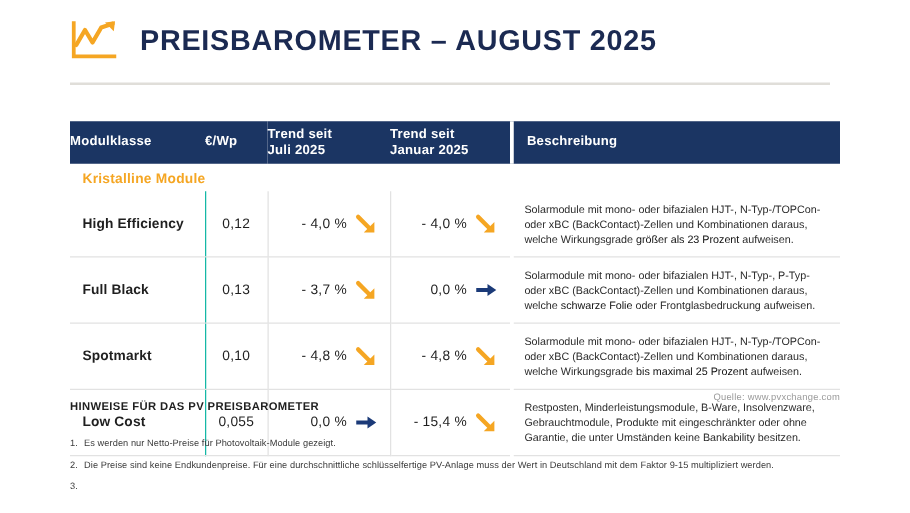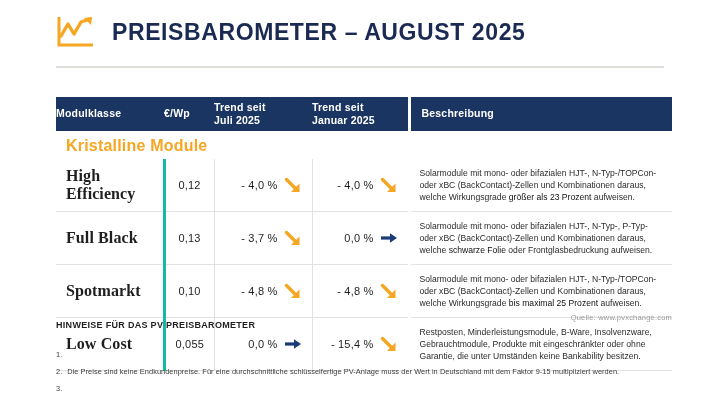--- a/index.html
+++ b/index.html
@@ -88,32 +88,31 @@
   .col-desc{ width: 263px; }
 
   tbody td {
     border-bottom: 1px solid #e2e2e2;
     font-size: 10.5px;
   }
   tr.subhead td {
     border-bottom: none;
     color: #f5a623;
     font-weight: bold;
-    font-size: 16px;
+    font-size: 11px;
     padding: 6px 10px 4px 10px;
     letter-spacing: 0.2px;
   }
   td.c-name {
     padding: 0 10px;
     font-weight: bold;
-    font-size: 16px;
+    font-size: 11px;
     height: 42px;
-    border-right: 3px solid #14b8a6;
+    border-right: 1px solid #14b8a6;
     letter-spacing: 0.1px;
-    font-family: Liberation Serif, serif;
   }
   td.c-price {
     padding: 0 10px;
     text-align: center;
     font-size: 11px;
     border-right: 1px solid #e2e2e2;
     letter-spacing: 0.2px;
   }
   td.c-trend {
     padding: 0 10px;
@@ -342,20 +341,21 @@
       </tbody>
   </table>
 
   <div class="source">Quelle: www.pvxchange.com</div>
 
   <div class="notes">
     <div class="notes-title">HINWEISE FÜR DAS PV PREISBAROMETER</div>
     <div id="notes-list">
         <div class="note">
           <span class="note-num">1.</span>
+          <span>Es werden nur Netto-Preise für Photovoltaik-Module gezeigt.</span>
         </div>
         <div class="note">
           <span class="note-num">2.</span>
           <span>Die Preise sind keine Endkundenpreise. Für eine durchschnittliche schlüsselfertige PV-Anlage muss der Wert in Deutschland mit dem Faktor 9-15 multipliziert werden.</span>
         </div>
         <div class="note">
           <span class="note-num">3.</span>
         </div>
       </div>
   </div>

